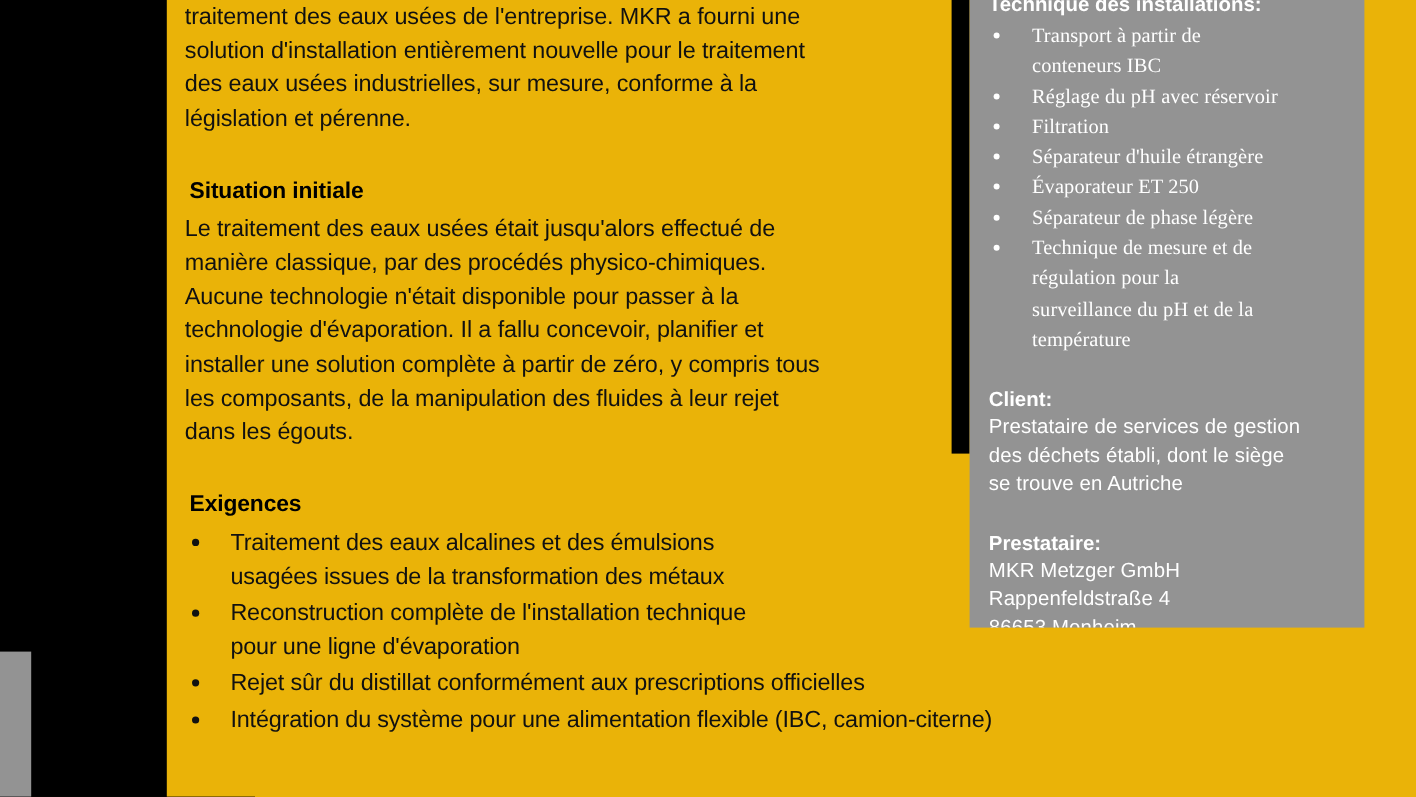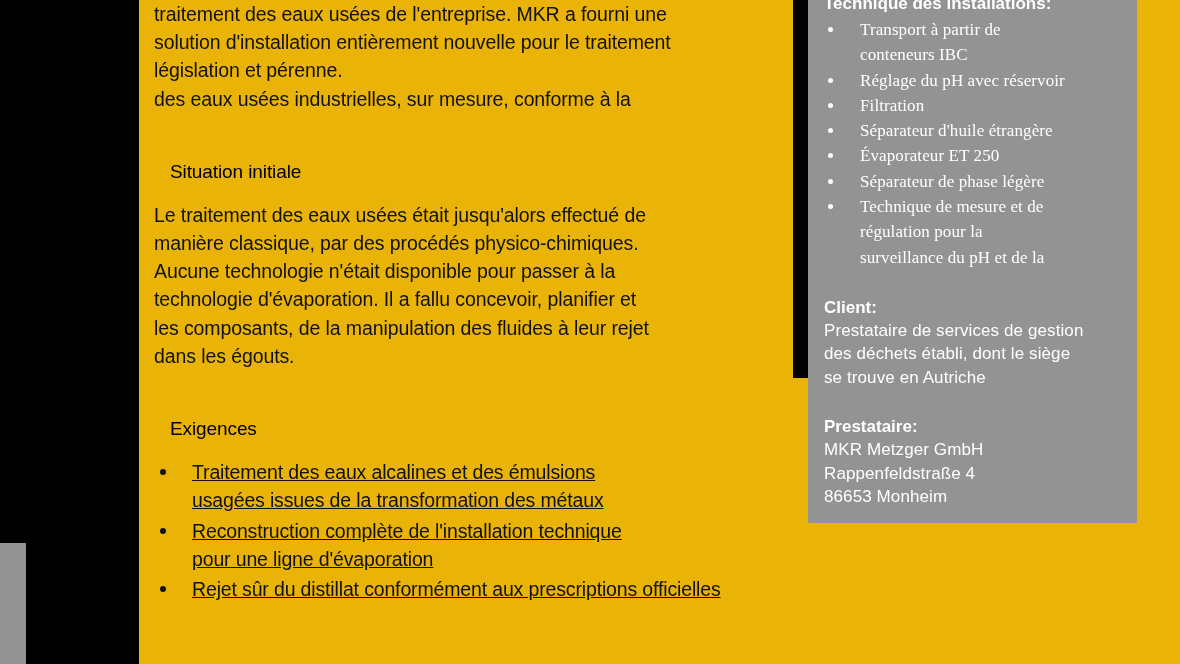--- a/index.html
+++ b/index.html
@@ -81,43 +81,42 @@
   .para.lead {
     margin-top: 0px;
     padding-top: 0px;
   }
   .para.lead .ln:first-child { display: block; }
 
   .ln { display: block; white-space: nowrap; }
 
   .section-head {
     font-size: 19px;
-    font-weight: normal;
+    font-weight: bold;
     line-height: 26px;
-    margin: 16px;
+    margin: 4px;
     color: #000000;
     letter-spacing: -0.1px;
   }
 
   .gap-before-head { height: 30px; }
 
   ul.bullets {
     list-style: none;
     margin: 0;
     padding: 0;
   }
   ul.bullets > li {
     position: relative;
     padding-left: 38px;
     font-size: 19.5px;
     line-height: 28.3px;
     letter-spacing: -0.15px;
     color: #111111;
     margin-top: 2px;
-    text-decoration: underline;
   }
   ul.bullets > li .dot {
     position: absolute;
     left: 6px;
     top: 11px;
     width: 6px;
     height: 6px;
     border-radius: 50%;
     background: #111111;
   }
@@ -203,33 +202,34 @@
 
   <div class="sheet">
 
     <div class="gutter-band"></div>
 
     <div class="content wide">
 
       <p class="para lead">
         <span class="ln">traitement des eaux usées de l'entreprise. MKR a fourni une</span>
         <span class="ln">solution d'installation entièrement nouvelle pour le traitement</span>
+        <span class="ln">des eaux usées industrielles, sur mesure, conforme à la</span>
         <span class="ln">législation et pérenne.</span>
-        <span class="ln">des eaux usées industrielles, sur mesure, conforme à la</span>
       </p>
 
       <div class="gap-before-head"></div>
 
       <h2 class="section-head">Situation initiale</h2>
 
       <p class="para">
         <span class="ln">Le traitement des eaux usées était jusqu'alors effectué de</span>
         <span class="ln">manière classique, par des procédés physico-chimiques.</span>
         <span class="ln">Aucune technologie n'était disponible pour passer à la</span>
         <span class="ln">technologie d'évaporation. Il a fallu concevoir, planifier et</span>
+        <span class="ln">installer une solution complète à partir de zéro, y compris tous</span>
         <span class="ln">les composants, de la manipulation des fluides à leur rejet</span>
         <span class="ln">dans les égouts.</span>
       </p>
 
       <div class="gap-before-head"></div>
 
       <h2 class="section-head">Exigences</h2>
 
       <ul class="bullets">
         <li>
@@ -239,20 +239,24 @@
         </li>
         <li>
           <span class="dot"></span>
           <span class="ln">Reconstruction complète de l'installation technique</span>
           <span class="ln">pour une ligne d'évaporation</span>
         </li>
         <li>
           <span class="dot"></span>
           <span class="ln">Rejet sûr du distillat conformément aux prescriptions officielles</span>
         </li>
+        <li>
+          <span class="dot"></span>
+          <span class="ln">Intégration du système pour une alimentation flexible (IBC, camion-citerne)</span>
+        </li>
       </ul>
 
     </div>
 
     <aside class="info-panel">
       <div class="info-inner">
 
         <div class="panel-head">Technique des installations:</div>
 
         <ul class="panel-bullets">
@@ -279,20 +283,21 @@
           </li>
           <li>
             <span class="dot"></span>
             <span class="ln">Séparateur de phase légère</span>
           </li>
           <li>
             <span class="dot"></span>
             <span class="ln">Technique de mesure et de</span>
             <span class="ln">régulation pour la</span>
             <span class="ln">surveillance du pH et de la</span>
+            <span class="ln">température</span>
           </li>
         </ul>
 
         <div class="panel-block">
           <div class="label">Client:</div>
           <span class="ln">Prestataire de services de gestion</span>
           <span class="ln">des déchets établi, dont le siège</span>
           <span class="ln">se trouve en Autriche</span>
         </div>
 

